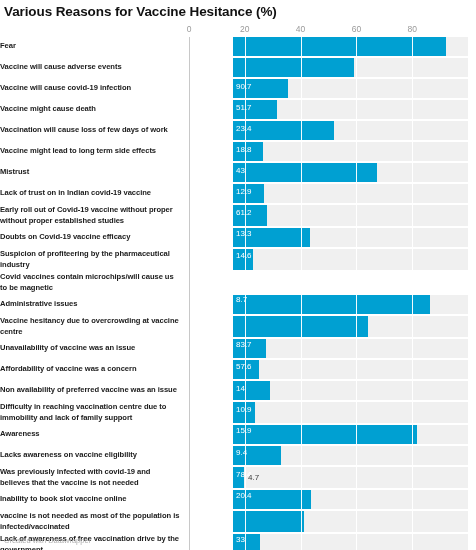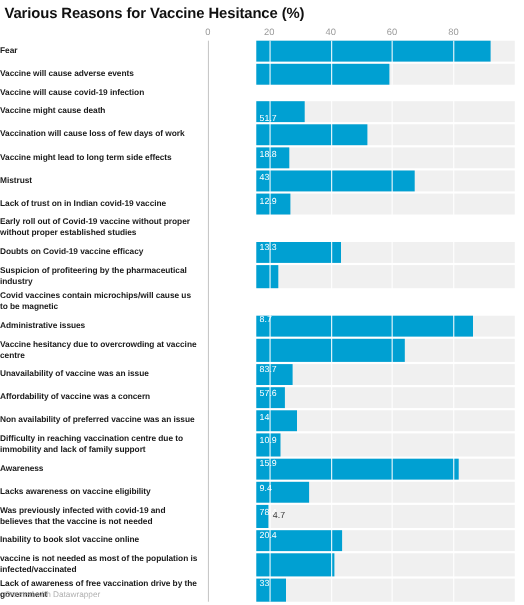--- a/index.html
+++ b/index.html
@@ -180,20 +180,24 @@
         </div>
         <div class="row">
           <div class="row-label">Vaccine will cause adverse events</div>
           <div class="row-track">
             <div class="row-bar" style="width: 51.7%;"></div>
             <div class="row-value inside">51.7</div>
           </div>
         </div>
         <div class="row">
           <div class="row-label">Vaccine will cause covid-19 infection</div>
+          <div class="row-track">
+            <div class="row-bar" style="width: 23.4%;"></div>
+            <div class="row-value inside">23.4</div>
+          </div>
         </div>
         <div class="row">
           <div class="row-label">Vaccine might cause death</div>
           <div class="row-track">
             <div class="row-bar" style="width: 18.8%;"></div>
             <div class="row-value inside">18.8</div>
           </div>
         </div>
         <div class="row">
           <div class="row-label">Vaccination will cause loss of few days of work</div>
@@ -218,20 +222,24 @@
         </div>
         <div class="row">
           <div class="row-label">Lack of trust on in Indian covid-19 vaccine</div>
           <div class="row-track">
             <div class="row-bar" style="width: 13.3%;"></div>
             <div class="row-value inside">13.3</div>
           </div>
         </div>
         <div class="row">
           <div class="row-label">Early roll out of Covid-19 vaccine without proper without proper established studies</div>
+          <div class="row-track">
+            <div class="row-bar" style="width: 14.6%;"></div>
+            <div class="row-value inside">14.6</div>
+          </div>
         </div>
         <div class="row">
           <div class="row-label">Doubts on Covid-19 vaccine efficacy</div>
           <div class="row-track">
             <div class="row-bar" style="width: 32.8%;"></div>
             <div class="row-value inside">32.8</div>
           </div>
         </div>
         <div class="row">
           <div class="row-label">Suspicion of profiteering by the pharmaceutical industry</div>

